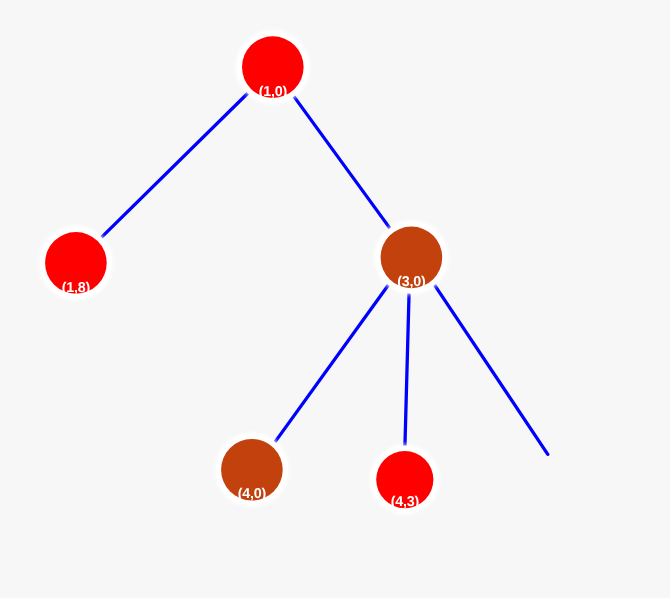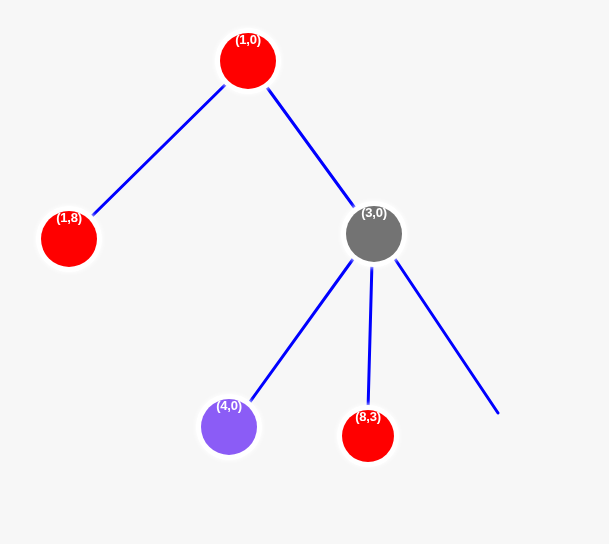--- a/index.html
+++ b/index.html
@@ -38,21 +38,21 @@
     top: 0;
     width: 609px;
     height: 544px;
   }
   .graph-node {
     position: absolute;
     border-radius: 50%;
     background: #ff0000;
     box-shadow: 0 0 0 5px #ffffff, 0 0 4px 6px rgba(255,255,255,0.85);
     display: flex;
-    align-items: flex-start;
+    align-items: flex-end;
     justify-content: center;
     box-sizing: border-box;
   }
   .graph-node-label {
     color: #ffffff;
     font-family: "Liberation Sans", sans-serif;
     font-weight: bold;
     font-size: 13px;
     line-height: 1;
     letter-spacing: -0.2px;
@@ -73,24 +73,24 @@
       <line class="graph-edge" x1="393" y1="256" x2="498" y2="413" stroke="#0000ff" stroke-width="3"></line>
     </svg>
 
   <div id="node-layer">
       <div class="graph-node" style="left: 220px; top: 33px; width: 56px; height: 56px; background: rgb(255, 0, 0);">
         <span class="graph-node-label" style="color: rgb(255, 255, 255);">(1,0)</span>
       </div>
       <div class="graph-node" style="left: 41px; top: 211px; width: 56px; height: 56px; background: rgb(255, 0, 0);">
         <span class="graph-node-label" style="color: rgb(255, 255, 255);">(1,8)</span>
       </div>
-      <div class="graph-node" style="left: 346px; top: 206px; width: 56px; height: 56px; background: #737373;">
+      <div class="graph-node" style="left: 346px; top: 206px; width: 56px; height: 56px; background: #c2410c;">
         <span class="graph-node-label" style="color: rgb(255, 255, 255);">(3,0)</span>
       </div>
-      <div class="graph-node" style="left: 201px; top: 399px; width: 56px; height: 56px; background: #8b5cf6;">
+      <div class="graph-node" style="left: 201px; top: 399px; width: 56px; height: 56px; background: #c2410c;">
         <span class="graph-node-label" style="color: rgb(255, 255, 255);">(4,0)</span>
       </div>
       <div class="graph-node" style="left: 342px; top: 410px; width: 52px; height: 52px; background: rgb(255, 0, 0);">
-        <span class="graph-node-label" style="color: rgb(255, 255, 255);">(8,3)</span>
+        <span class="graph-node-label" style="color: rgb(255, 255, 255);">(4,3)</span>
       </div>
     </div>
 
 </div>
 
 </body></html>

